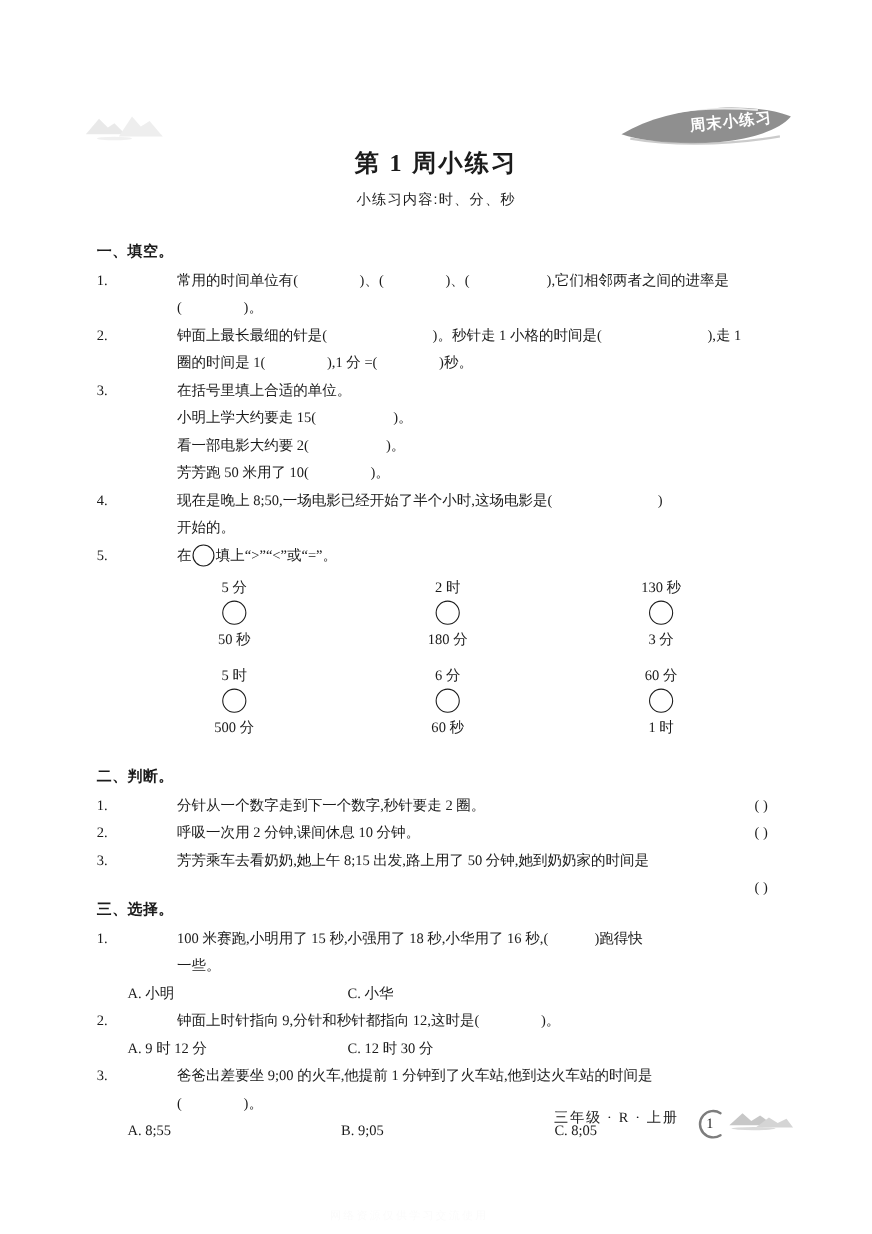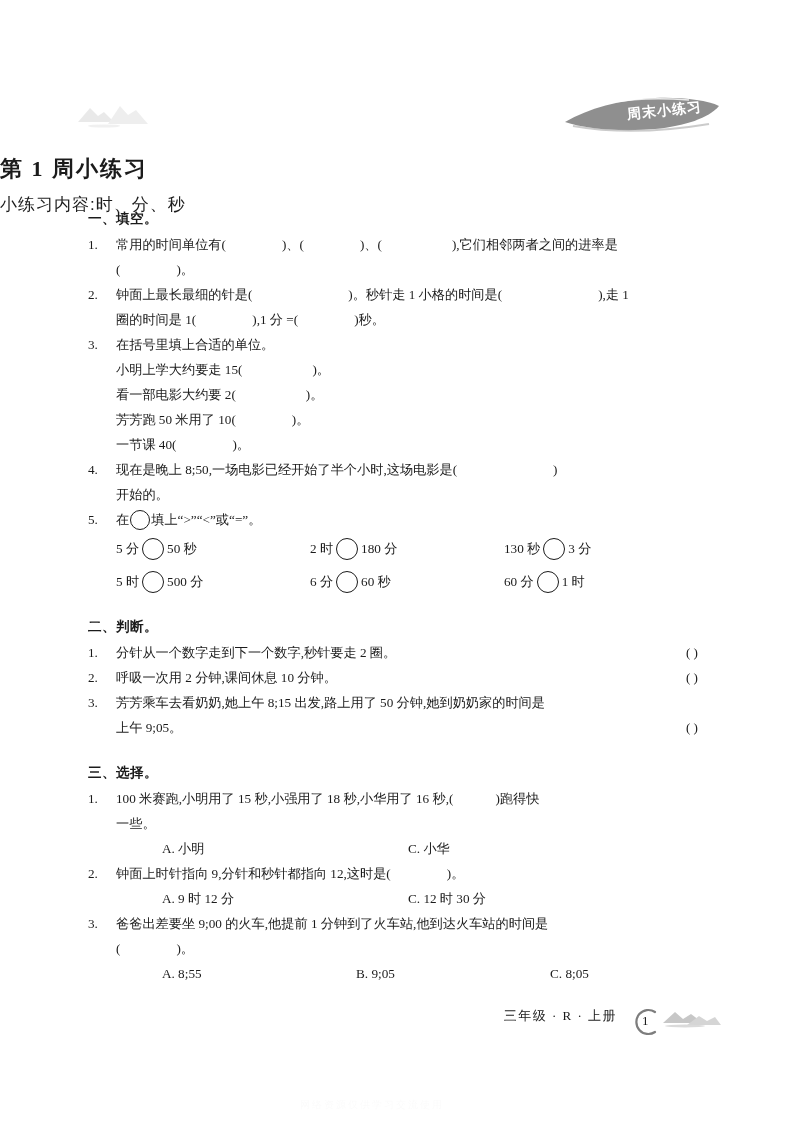--- a/index.html
+++ b/index.html
@@ -48,41 +48,42 @@
     font-family: "Liberation Sans", sans-serif;
     transform: rotate(-6deg);
     white-space: nowrap;
   }
 
   
   .title-block {
     position: absolute;
     left: 0;
     right: 0;
-    top: 154px;
+    top: 133px;
+    text-align: center;
   }
   .main-title {
     font-size: 22px;
     font-weight: bold;
     letter-spacing: 2px;
     margin: 0;
     font-family: "Liberation Serif", serif;
   }
   .sub-title {
-    font-size: 17px;
+    font-size: 13px;
     margin-top: 9px;
     letter-spacing: 1px;
     font-family: "Liberation Sans", sans-serif;
   }
 
   
   .content {
     position: absolute;
     left: 88px;
-    top: 206px;
+    top: 216px;
     width: 610px;
     font-size: 13.2px;
     line-height: 25px;
   }
   .section-head {
     font-weight: bold;
     font-size: 13.6px;
     font-family: "Liberation Sans", sans-serif;
     margin-top: 20px;
     margin-bottom: 1px;
@@ -96,21 +97,21 @@
     margin: 0;
     line-height: 25px;
   }
   .q-num {
     position: absolute;
     left: 0;
     top: 0;
     width: 26px;
     text-align: left;
   }
-  .q-line { display: block; }
+  .q-line { display: block; margin-left: 45px; }
 
   .blank-sm { display: inline-block; width: 42px; }
   .blank-md { display: inline-block; width: 56px; }
   .blank-lg { display: inline-block; width: 70px; }
   .blank-xl { display: inline-block; width: 96px; }
 
   
   .jrow { position: relative; }
   .jbracket {
     position: absolute;
@@ -127,20 +128,21 @@
   }
   .compare-row {
     display: flex;
     margin-bottom: 8px;
   }
   .compare-cell {
     display: flex;
     align-items: center;
     width: 200px;
     font-size: 13.2px;
+    flex-direction: column;
   }
   .circle {
     display: inline-block;
     width: 22px;
     height: 22px;
     border: 1.1px solid #1b1b1b;
     border-radius: 50%;
     margin: 0 3px;
     vertical-align: middle;
     box-sizing: border-box;
@@ -151,21 +153,21 @@
     margin: 0 1px;
     position: relative;
     top: -1px;
   }
 
   
   .choices {
     display: flex;
     padding-left: 28px;
   }
-  .choice { width: 200px; margin-left: 46px; }
+  .choice { width: 200px; }
 
   
   .footer {
     position: absolute;
     right: 70px;
     bottom: 85px;
     display: flex;
     align-items: flex-start;
     font-size: 13px;
     letter-spacing: 1.5px;
@@ -254,23 +256,20 @@
       <span class="q-line">在括号里填上合适的单位。</span>
       <span class="q-line">
         <span>小明上学大约要走 15(</span><span class="blank-lg"></span><span>)。</span>
       </span>
       <span class="q-line">
         <span>看一部电影大约要 2(</span><span class="blank-lg"></span><span>)。</span>
       </span>
       <span class="q-line">
         <span>芳芳跑 50 米用了 10(</span><span class="blank-md"></span><span>)。</span>
       </span>
-      <span class="q-line">
-        <span>一节课 40(</span><span class="blank-md"></span><span>)。</span>
-      </span>
     </div>
 
     <div class="q">
       <span class="q-num">4.</span>
       <span class="q-line">
         <span>现在是晚上 8;50,一场电影已经开始了半个小时,这场电影是(</span><span class="blank-xl"></span><span>)</span>
       </span>
       <span class="q-line">开始的。</span>
     </div>
 
@@ -328,21 +327,20 @@
 
     <div class="q jrow">
       <span class="q-num">2.</span>
       <span class="q-line">呼吸一次用 2 分钟,课间休息 10 分钟。</span>
       <span class="jbracket">(            )</span>
     </div>
 
     <div class="q jrow">
       <span class="q-num">3.</span>
       <span class="q-line">芳芳乘车去看奶奶,她上午 8;15 出发,路上用了 50 分钟,她到奶奶家的时间是</span>
-      <span class="q-line">上午 9;05。</span>
       <span class="jbracket" style="top:25px;">(            )</span>
     </div>
 
     <div class="section-head">三、选择。</div>
 
     <div class="q">
       <span class="q-num">1.</span>
       <span class="q-line">
         <span>100 米赛跑,小明用了 15 秒,小强用了 18 秒,小华用了 16 秒,(</span><span class="blank-sm"></span><span>)跑得快</span>
       </span>

